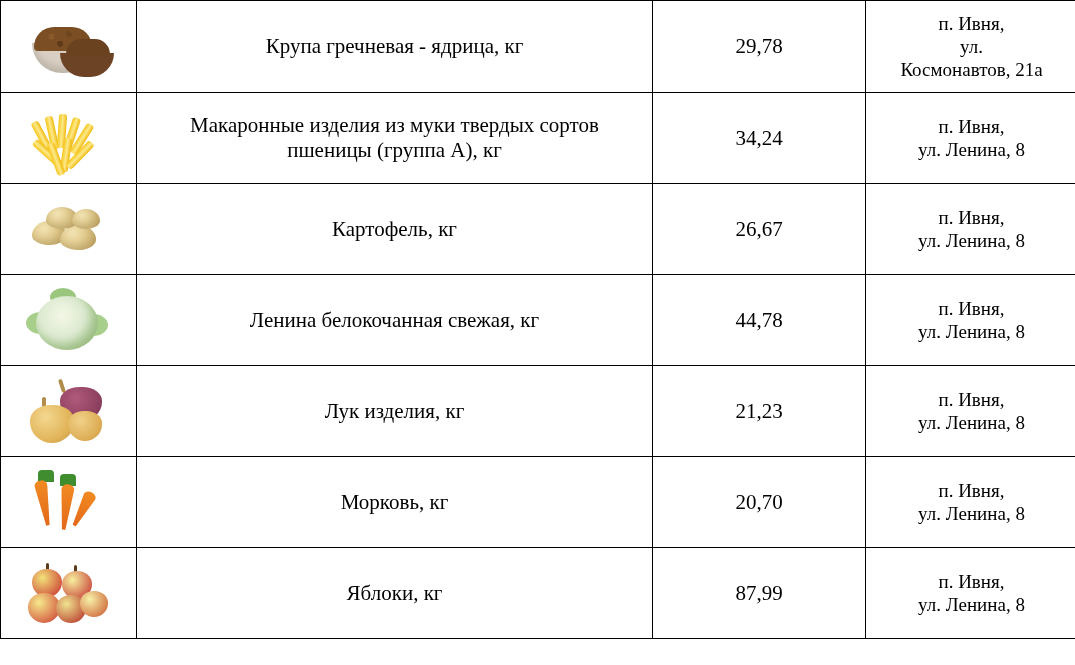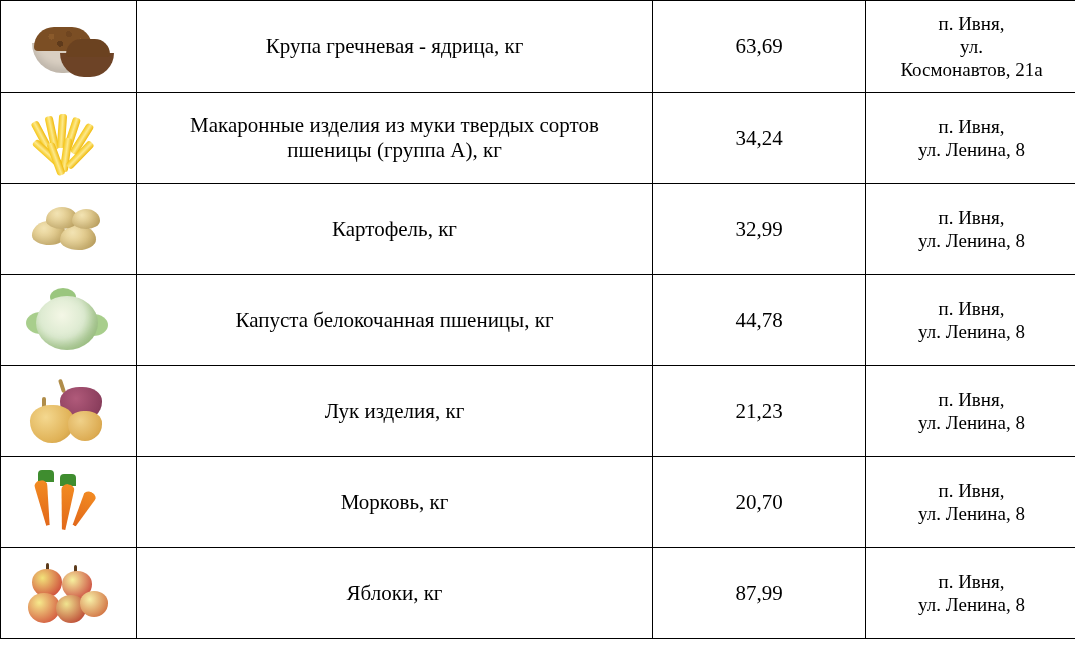--- a/index.html
+++ b/index.html
@@ -182,21 +182,21 @@
             <div class="bw-grain"></div>
             <div class="bw-bowl2"></div>
             <div class="bw-grain2"></div>
           </div>
         </div>
       </td>
       <td class="col-name">
         <div class="cell-pad name-cell">Крупа гречневая - ядрица, кг</div>
       </td>
       <td class="col-price">
-        <div class="cell-pad price-cell">63,69</div>
+        <div class="cell-pad price-cell">29,78</div>
       </td>
       <td class="col-addr">
         <div class="cell-pad addr-cell" style="white-space:pre-line">п. Ивня,
 ул.
 Космонавтов, 21а</div>
       </td>
     </tr>
 
     <tr class="row-1">
       <td class="col-img">
@@ -234,41 +234,41 @@
             <i style="left:44px;top:34px;width:36px;height:25px"></i>
             <i style="left:30px;top:16px;width:32px;height:22px"></i>
             <i style="left:56px;top:18px;width:28px;height:20px"></i>
           </div>
         </div>
       </td>
       <td class="col-name">
         <div class="cell-pad name-cell">Картофель, кг</div>
       </td>
       <td class="col-price">
-        <div class="cell-pad price-cell">32,99</div>
+        <div class="cell-pad price-cell">26,67</div>
       </td>
       <td class="col-addr">
         <div class="cell-pad addr-cell" style="white-space:pre-line">п. Ивня,
 ул. Ленина, 8</div>
       </td>
     </tr>
 
     <tr class="row-3">
       <td class="col-img">
         <div class="img-wrap">
           <div class="thumb">
             <div class="cabbage-leaf" style="left:10px;top:30px;width:30px;height:22px"></div>
             <div class="cabbage-leaf" style="left:62px;top:32px;width:30px;height:22px"></div>
             <div class="cabbage-leaf" style="left:34px;top:6px;width:26px;height:18px;background:#8fc070"></div>
             <div class="cabbage-head"></div>
           </div>
         </div>
       </td>
       <td class="col-name">
-        <div class="cell-pad name-cell">Капуста белокочанная пшеницы, кг</div>
+        <div class="cell-pad name-cell">Ленина белокочанная свежая, кг</div>
       </td>
       <td class="col-price">
         <div class="cell-pad price-cell">44,78</div>
       </td>
       <td class="col-addr">
         <div class="cell-pad addr-cell" style="white-space:pre-line">п. Ивня,
 ул. Ленина, 8</div>
       </td>
     </tr>
 

